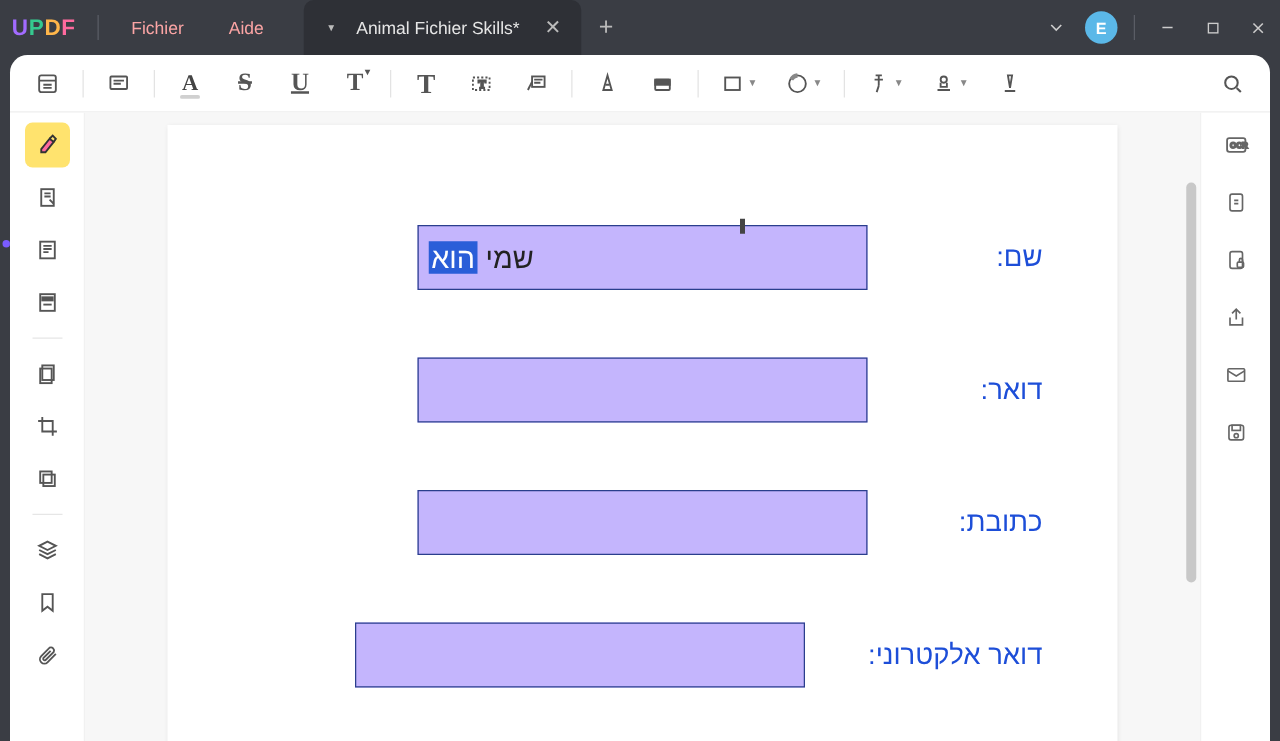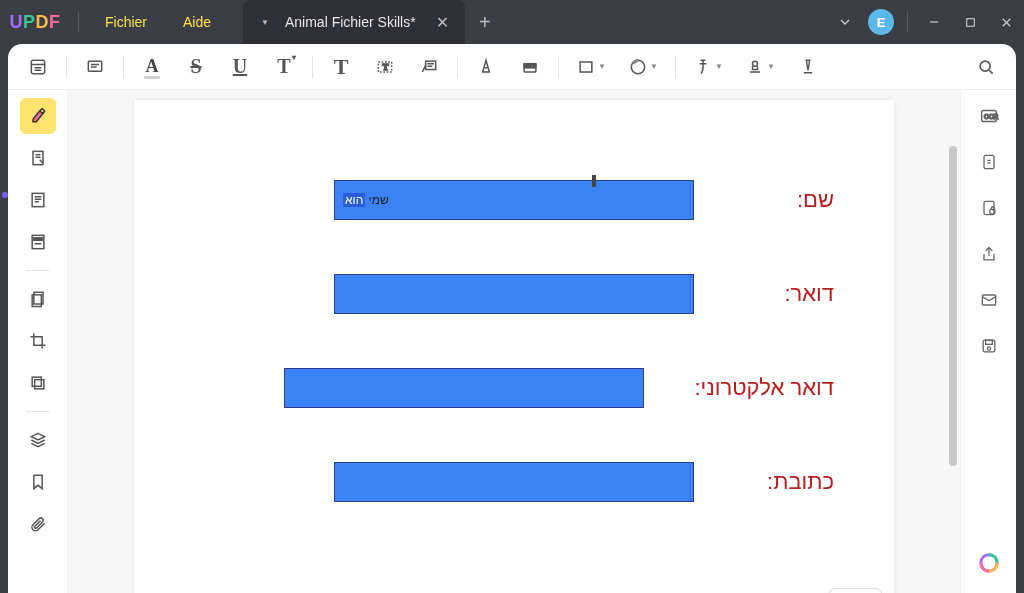--- a/index.html
+++ b/index.html
@@ -7,21 +7,21 @@
 .app { width: 1024px; height: 593px; display: flex; flex-direction: column; }
 
 
 .titlebar { height: 44px; background: #3a3d44; display: flex; align-items: center; color: #e6e6e6; }
 .logo { width: 70px; display: flex; align-items: center; justify-content: center; font-weight: 800; font-size: 18px; letter-spacing: 0.5px; }
 .logo .u { color: #a26bff; }
 .logo .p { color: #35c98f; }
 .logo .d { color: #ffb64a; }
 .logo .f { color: #ff6a9e; }
 .menu-sep { width: 1px; height: 20px; background: #5a5d65; margin: 0 8px; }
-.menu-item { padding: 0 18px; font-size: 14px; color: #fde047; cursor: pointer; }
+.menu-item { padding: 0 18px; font-size: 14px; color: #fca5a5; cursor: pointer; }
 .tab { display: flex; align-items: center; background: #2e3036; height: 44px; padding: 0 12px 0 18px; margin-left: 14px; font-size: 14px; gap: 16px; border-top-left-radius: 8px; border-top-right-radius: 8px; }
 .tab .tri { font-size: 8px; color: #bbb; }
 .tab .close { color: #bbb; font-size: 16px; cursor: pointer; padding: 0 4px; }
 .newtab { color: #bbb; font-size: 20px; padding: 0 14px; cursor: pointer; }
 .tspacer { flex: 1; }
 .tbtn { width: 36px; height: 44px; display: flex; align-items: center; justify-content: center; color: #ccc; cursor: pointer; }
 .avatar { width: 26px; height: 26px; border-radius: 50%; background: #5bb8e8; color: #fff; display: flex; align-items: center; justify-content: center; font-size: 13px; font-weight: 600; }
 
 
 .content-wrap { flex: 1; background: #3a3d44; padding: 0 8px 8px 8px; display: flex; position: relative; }
@@ -41,22 +41,22 @@
 .main { flex: 1; display: flex; overflow: hidden; position: relative; }
 .sidebar { width: 60px; display: flex; flex-direction: column; padding: 8px 0; gap: 6px; align-items: center; border-right: 1px solid #f1f1f1; }
 .side-btn { width: 36px; height: 36px; display: flex; align-items: center; justify-content: center; color: #555; cursor: pointer; border-radius: 6px; }
 .side-btn.active { background: #ffe36e; color: #333; }
 .side-btn svg { width: 20px; height: 20px; }
 .side-sep { width: 24px; height: 1px; background: #e6e6e6; margin: 4px 0; }
 
 .page-area { flex: 1; background: #f7f7f7; position: relative; overflow: hidden; display: flex; justify-content: center; }
 .page { width: 760px; background: #fff; margin-top: 10px; box-shadow: 0 1px 4px rgba(0,0,0,0.1); padding: 80px 60px; position: relative; }
 .form-row { display: flex; align-items: center; justify-content: flex-end; gap: 30px; margin-bottom: 54px; }
-.form-label { font-size: 22px; color: #b91c1c; direction: rtl; min-width: 110px; }
-.form-field { width: 360px; height: 40px; border: 1.5px solid #2a3e8d; background: #3b82f6; display: flex; align-items: center; justify-content: flex-end; padding: 0 8px; font-size: 12px; direction: rtl; position: relative; }
+.form-label { font-size: 22px; color: #1d4ed8; direction: rtl; min-width: 110px; }
+.form-field { width: 360px; height: 52px; border: 1.5px solid #2a3e8d; background: #c4b5fd; display: flex; align-items: center; justify-content: flex-end; padding: 0 8px; font-size: 23px; direction: rtl; position: relative; }
 .form-field.focused { outline: none; }
 .field-text { color: #222; }
 .sel { background: #2a5ed8; color: #fff; padding: 0 2px; }
 .handle { position: absolute; top: -6px; right: 94px; width: 10px; height: 10px; }
 .handle::before { content: ''; position: absolute; top: 0; left: 3px; width: 4px; height: 12px; background: #444; }
 
 .scrollbar { position: absolute; right: 58px; top: 56px; bottom: 10px; width: 10px; background: transparent; }
 .scroll-thumb { position: absolute; top: 0; width: 8px; background: #c8c8c8; border-radius: 4px; height: 320px; right: 1px; }
 
 .right-bar { width: 56px; display: flex; flex-direction: column; align-items: center; padding: 8px 0; gap: 10px; border-left: 1px solid #f1f1f1; }
@@ -298,25 +298,25 @@
                 <span class="field-text"><span>שמי </span><span class="sel">הוא</span></span>
               </div>
               <div class="form-label">שם:</div>
             </div>
             <div class="form-row">
               <div class="form-field"></div>
               <div class="form-label">דואר:</div>
             </div>
             <div class="form-row">
               <div class="form-field"></div>
-              <div class="form-label" style="min-width:160px">דואר אלקטרוני:</div>
+              <div class="form-label">כתובת:</div>
             </div>
             <div class="form-row">
               <div class="form-field"></div>
-              <div class="form-label">כתובת:</div>
+              <div class="form-label" style="min-width:160px">דואר אלקטרוני:</div>
             </div>
           </div>
           <div class="page-counter">6/10</div>
         </div>
 
         <div class="scrollbar">
           <div class="scroll-thumb"></div>
         </div>
 
         <div class="right-bar">

